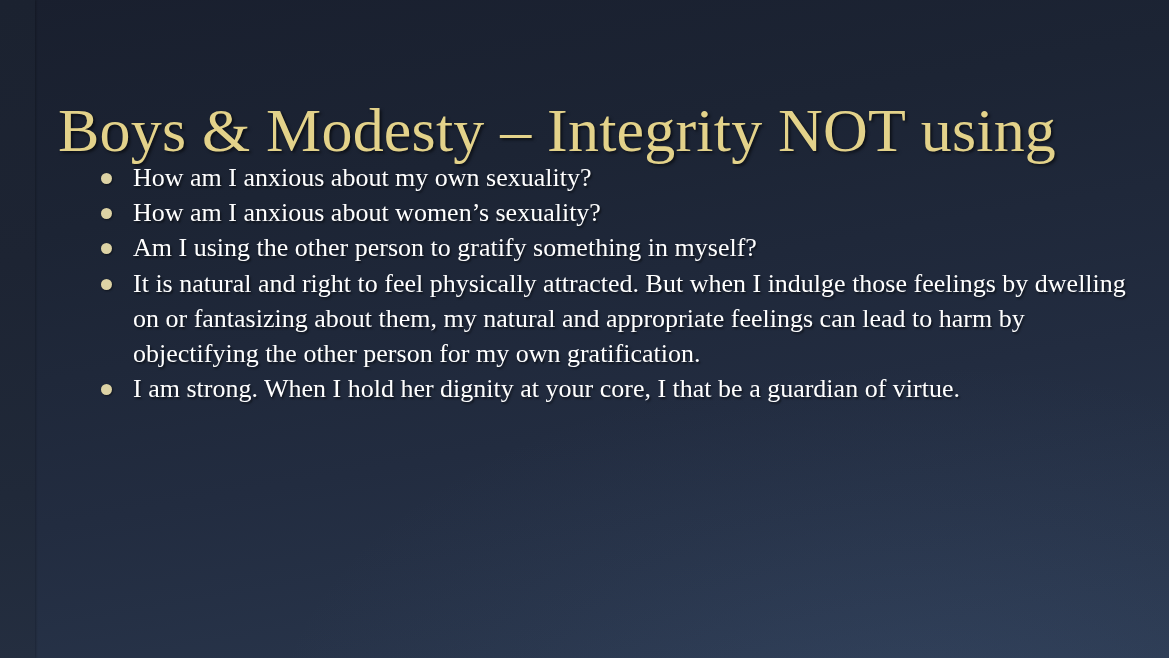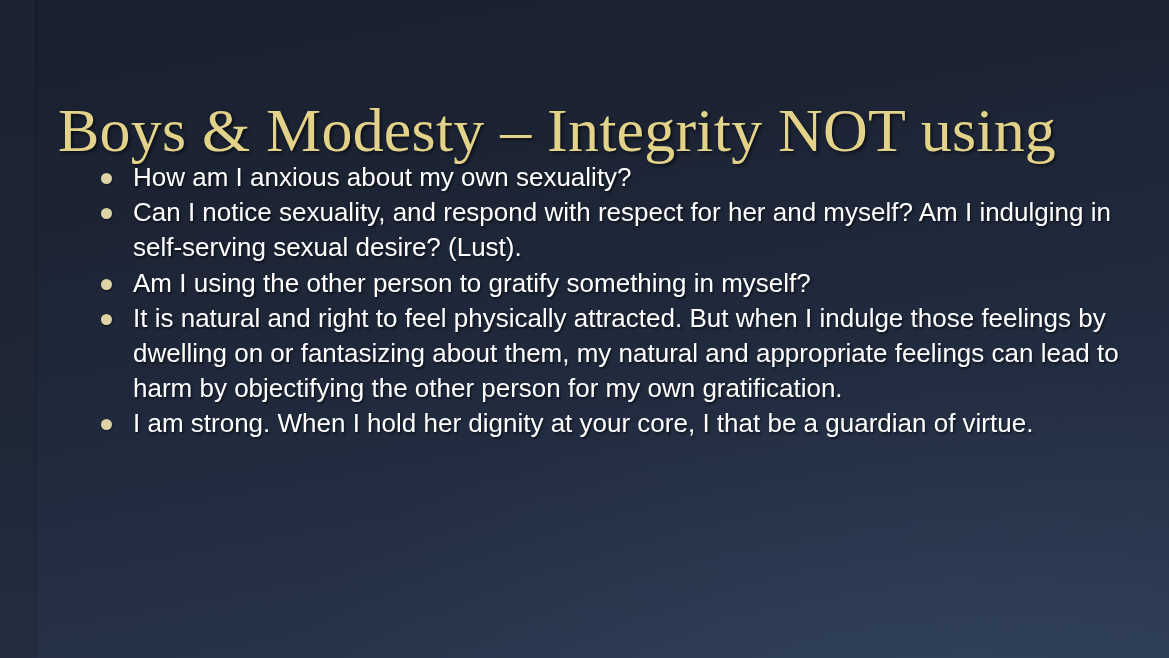--- a/index.html
+++ b/index.html
@@ -51,20 +51,21 @@
     white-space: nowrap;
   }
   #bullet-list {
     position: absolute;
     left: 96px;
     top: 160px;
     width: 1030px;
     list-style: none;
     margin: 0;
     padding: 0;
+    font-family: Liberation Serif, serif;
   }
   .bullet-item {
     position: relative;
     padding-left: 37px;
     margin: 0 0 0 0;
     color: #ffffff;
     font-size: 26px;
     line-height: 35.2px;
     font-weight: normal;
     text-shadow: 1.5px 1.5px 2px rgba(0,0,0,0.5);
@@ -95,21 +96,21 @@
 
     <h1 id="slide-title">Boys &amp; Modesty – Integrity NOT using</h1>
 
     <ul id="bullet-list">
         <li class="bullet-item">
           <span class="bullet-dot"></span>
           <span class="bullet-text">How am I anxious about my own sexuality?</span>
         </li>
         <li class="bullet-item">
           <span class="bullet-dot"></span>
-          <span class="bullet-text">Can I notice sexuality, and respond with respect for her and myself? Am I indulging in self-serving sexual desire? (Lust).</span>
+          <span class="bullet-text">How am I anxious about women’s sexuality?</span>
         </li>
         <li class="bullet-item">
           <span class="bullet-dot"></span>
           <span class="bullet-text">Am I using the other person to gratify something in myself?</span>
         </li>
         <li class="bullet-item">
           <span class="bullet-dot"></span>
           <span class="bullet-text">It is natural and right to feel physically attracted. But when I indulge those feelings by dwelling on or fantasizing about them, my natural and appropriate feelings can lead to harm by objectifying the other person for my own gratification.</span>
         </li>
         <li class="bullet-item">

